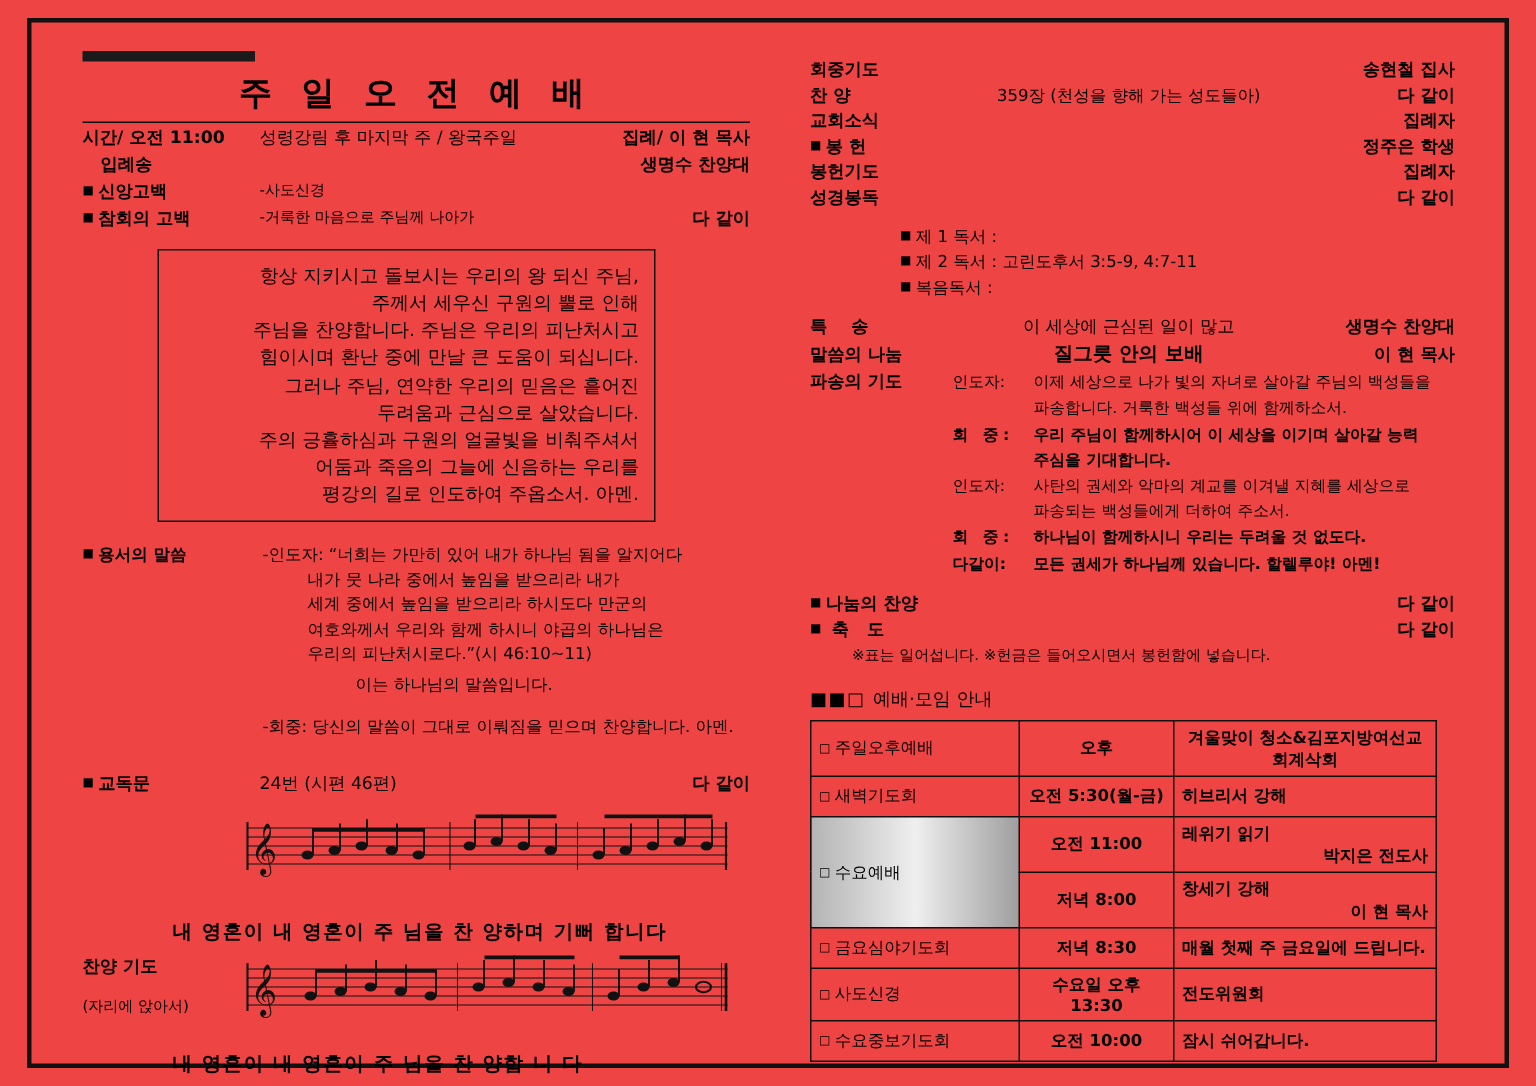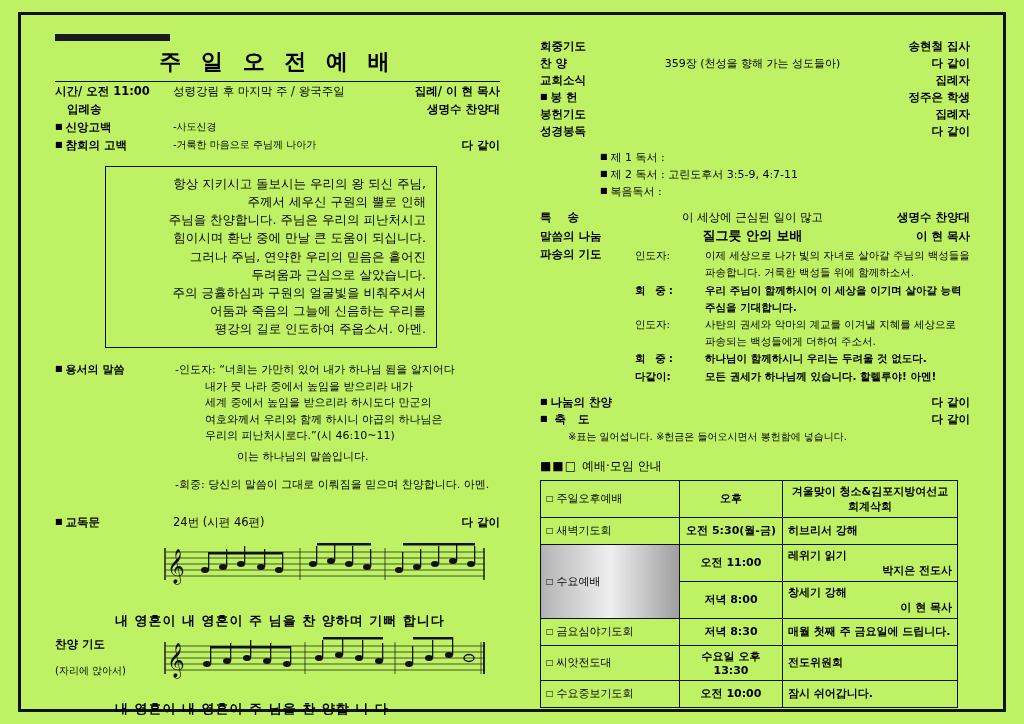--- a/index.html
+++ b/index.html
@@ -7,21 +7,21 @@
     padding: 0;
     background: #ffffff;
   }
   body {
     font-family: "DejaVu Sans", "Liberation Sans", sans-serif;
   }
   #page {
     position: relative;
     width: 1024px;
     height: 724px;
-    background: #bef264;
+    background: #ef4444;
     overflow: hidden;
   }
   .frame {
     position: absolute;
     left: 18px;
     top: 12px;
     width: 988px;
     height: 700px;
     border: 3px solid #111;
     box-sizing: border-box;
@@ -121,21 +121,20 @@
   .readings {
     margin: 9px 0 9px 60px;
     font-size: 11px;
     line-height: 1.55;
   }
   .prayer {
     display: flex;
     font-size: 10.5px;
     line-height: 1.45;
     padding: 1px 0;
-    gap: 16px;
   }
   .prayer .pl { width: 54px; flex: none; }
   .prayer .pt { flex: 1; }
   .pl-sp { letter-spacing: 3px; }
   .note {
     font-size: 10px;
     margin-left: 28px;
     margin-top: 2px;
   }
   .schedhead {
@@ -472,21 +471,21 @@
           <span>창세기 강해</span>
           <span class="desc-sub">이 현 목사</span>
         </td>
       </tr>
       <tr>
         <td class="c-name"><span class="sqw"></span><span>금요심야기도회</span></td>
         <td class="c-time">저녁 8:30</td>
         <td class="c-desc">매월 첫째 주 금요일에 드립니다.</td>
       </tr>
       <tr>
-        <td class="c-name"><span class="sqw"></span><span>씨앗전도대</span></td>
+        <td class="c-name"><span class="sqw"></span><span>사도신경</span></td>
         <td class="c-time">수요일 오후 13:30</td>
         <td class="c-desc">전도위원회</td>
       </tr>
       <tr>
         <td class="c-name"><span class="sqw"></span><span>수요중보기도회</span></td>
         <td class="c-time">오전 10:00</td>
         <td class="c-desc">잠시 쉬어갑니다.</td>
       </tr>
     </tbody>
       </table>

